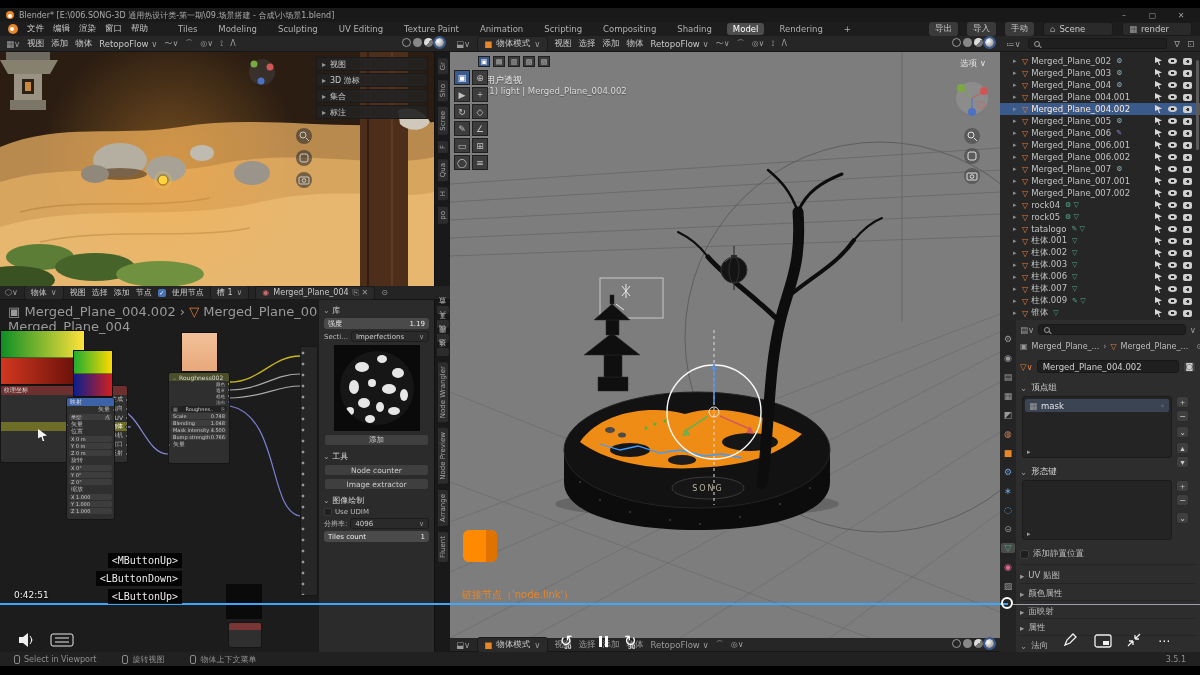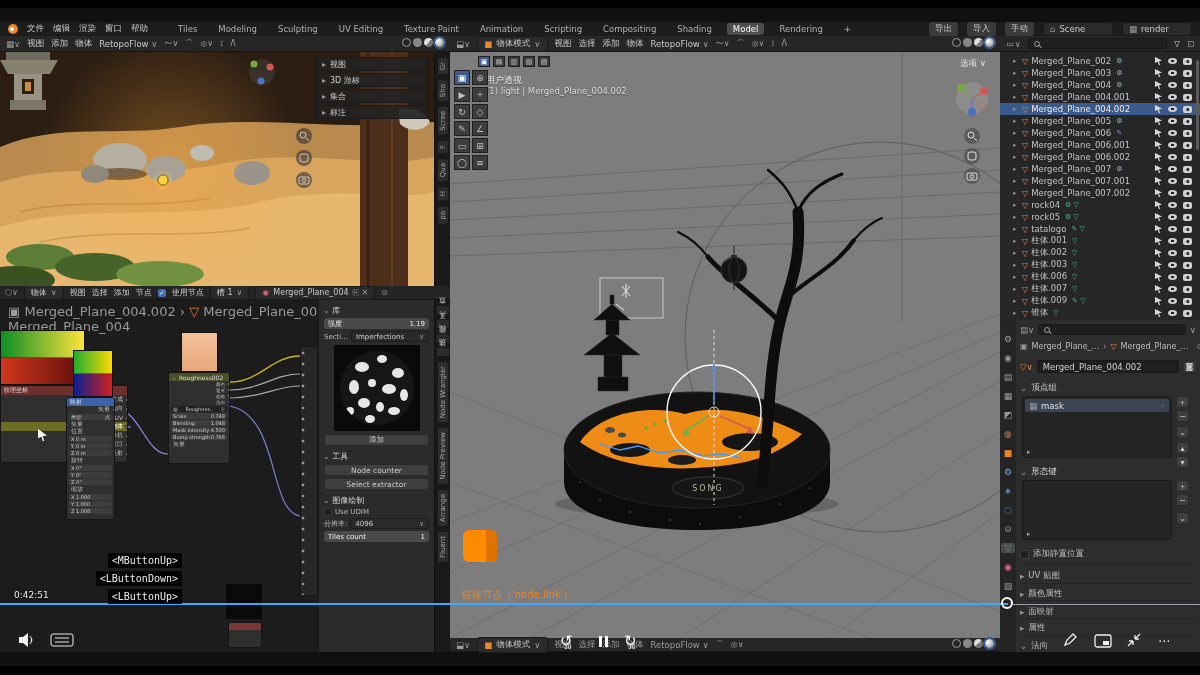--- a/index.html
+++ b/index.html
@@ -92,20 +92,30 @@
 .pausebars i{display:inline-block;width:3px;height:11px;background:#fff;margin:0 1.5px}
 .mag{display:inline-block;width:6px;height:6px;border:1px solid #999;border-radius:50%;position:relative;margin-right:3px}
 .mag::after{content:"";position:absolute;width:4px;height:1px;background:#999;transform:rotate(45deg);right:-3px;bottom:-1px}
 svg text{font-family:"DejaVu Sans",sans-serif}
 </style>
 </head>
 <body>
 
 <div id="app">
 
+  <div id="titlebar" class="abs">
+    <span class="blogo" style="width:8px;height:8px;margin-right:5px"></span>
+    <span>Blender* [E:\006.SONG-3D 通用热设计类-第一期\09.场景搭建 - 合成\小场景1.blend]</span>
+    <span class="grow"></span>
+    <span id="winctl">
+      <span>–</span>
+      <span>▢</span>
+      <span>✕</span>
+    </span>
+  </div>
 
   <div id="menubar" class="abs">
     <span class="blogo"></span>
     <span>文件</span>
     <span>编辑</span>
     <span>渲染</span>
     <span>窗口</span>
     <span>帮助</span>
     <span style="width:6px"></span>
     <span class="ws">Tiles</span>
@@ -483,21 +493,21 @@
             <ellipse cx="30" cy="58" rx="6" ry="5"></ellipse>
           <ellipse cx="46" cy="62" rx="4" ry="5"></ellipse>
             <ellipse cx="60" cy="66" rx="6" ry="4"></ellipse>
           <ellipse cx="36" cy="74" rx="5" ry="4"></ellipse>
             <ellipse cx="16" cy="66" rx="4" ry="4"></ellipse>
         </g>
       </svg>
       <div class="sbtn">添加</div>
       <div class="sbhead"><span class="dim">⌄</span> <span>工具</span></div>
       <div class="sbtn">Node counter</div>
-      <div class="sbtn">Select extractor</div>
+      <div class="sbtn">Image extractor</div>
       <div class="sbhead"><span class="dim">⌄</span> <span>图像绘制</span></div>
       <div class="srow">
           <span style="width:8px;height:8px;background:#1f1f1f;border:1px solid #3a3a3a;border-radius:2px"></span>
           <span>Use UDIM</span>
         </div>
       <div class="srow">
           <span>分辨率:</span>
         <span class="sdrop">
             <span>4096</span>
             <span class="dim">∨</span>
@@ -1036,20 +1046,27 @@
         <span class="dim">▸</span>
         <span>属性</span>
       </div>
     <div class="sep" style="top:315px"></div>
     <div class="prow" style="top:320px">
         <span class="dim">⌄</span>
         <span>法向</span>
       </div>
   </div>
 
+  <div id="statusbar" class="abs">
+    <span><span class="mouseic"></span><span>Select in Viewport</span></span>
+    <span><span class="mouseic"></span><span>旋转视图</span></span>
+    <span><span class="mouseic"></span><span>物体上下文菜单</span></span>
+    <span class="grow"></span>
+    <span>3.5.1</span>
+  </div>
   <div class="abs" style="left:0;top:666px;width:1200px;height:9px;background:#000"></div>
   <div class="abs" style="left:0;top:0;width:1200px;height:8px;background:#000"></div>
 
   <div id="linkmsg" class="abs">链接节点（'node.link'）</div>
   <div class="keybox" style="right:1018px;top:553px">&lt;MButtonUp&gt;</div>
   <div class="keybox" style="right:1018px;top:571px">&lt;LButtonDown&gt;</div>
   <div class="keybox" style="right:1018px;top:589px">&lt;LButtonUp&gt;</div>
 
   <div id="progress-played" class="abs" style="width:1008px"></div>
   <div id="progress-rest" class="abs" style="left:1013px;width:187px"></div>

